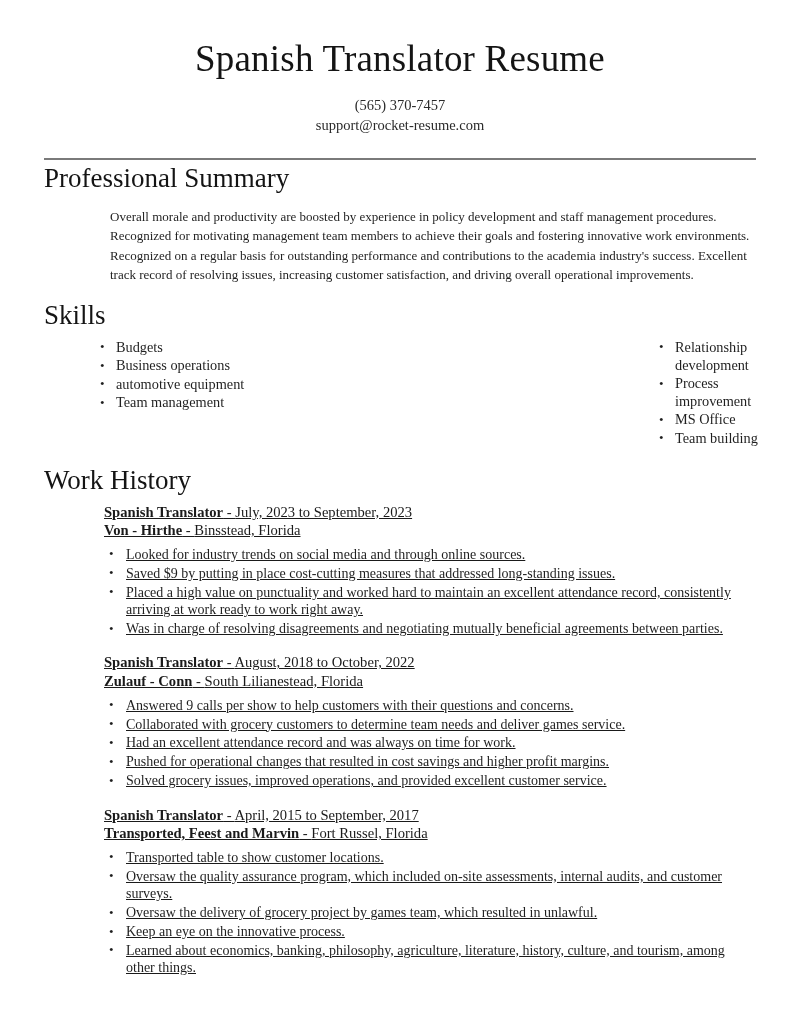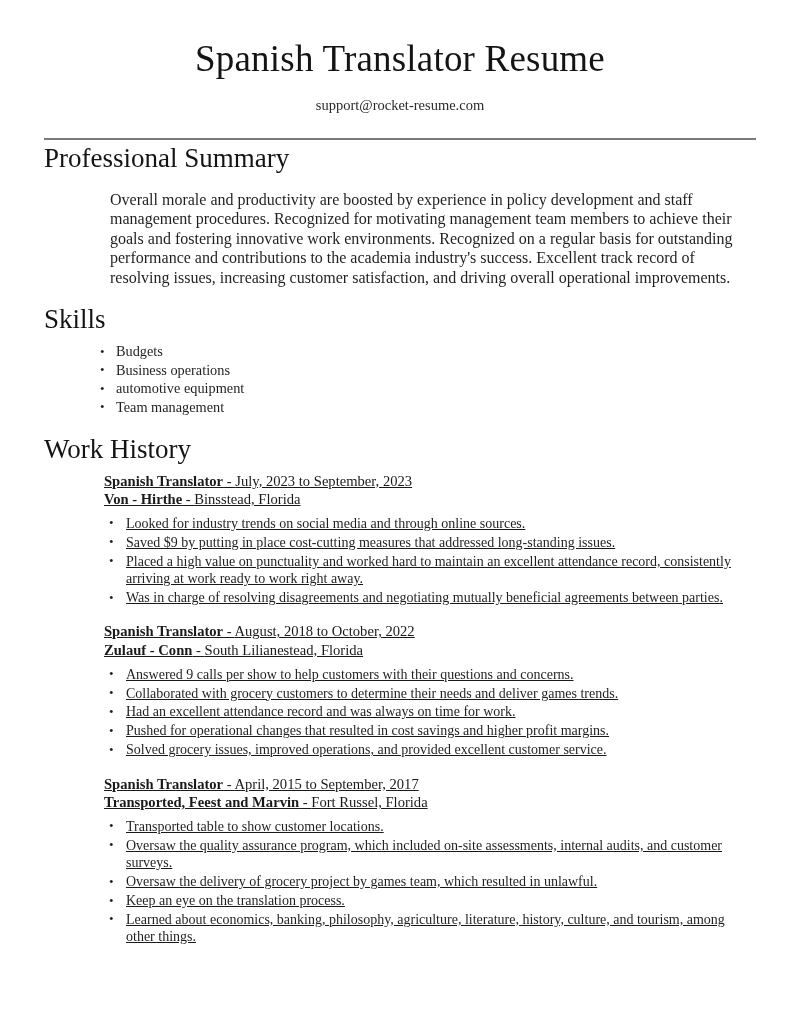--- a/index.html
+++ b/index.html
@@ -59,21 +59,21 @@
     line-height: 1.2;
     margin: 0 0 6px 44px;
     color: #141414;
   }
   .section-body {
     margin-left: 110px;
     margin-right: 48px;
   }
 
   .summary-text {
-    font-size: 16px;
+    font-size: 13px;
     line-height: 19.4px;
     text-align: left;
     color: #1f1f1f;
   }
 
   
   .skills-wrap {
     display: flex;
     margin-left: 98px;
     margin-right: 28px;
@@ -148,20 +148,21 @@
   }
 </style>
 </head>
 <body>
 
 <div class="page">
 
   <h1 class="doc-title">Spanish Translator Resume</h1>
 
   <div class="contact-block">
+    <div class="contact-line">(565) 370-7457</div>
     <div class="contact-line">support@rocket-resume.com</div>
   </div>
 
   <div class="divider"></div>
 
   <div class="section">
     <h2 class="section-title">Professional Summary</h2>
     <div class="section-body">
       <p class="summary-text">Overall morale and productivity are boosted by experience in policy development and staff management procedures. Recognized for motivating management team members to achieve their goals and fostering innovative work environments. Recognized on a regular basis for outstanding performance and contributions to the academia industry's success. Excellent track record of resolving issues, increasing customer satisfaction, and driving overall operational improvements.</p>
     </div>
@@ -169,20 +170,28 @@
 
   <div class="section" style="margin-top:14px;">
     <h2 class="section-title">Skills</h2>
     <div class="skills-wrap">
       <div class="skills-col">
         <ul class="bullets" id="skills-left">
             <li>Budgets</li>
             <li>Business operations</li>
             <li>automotive equipment</li>
             <li>Team management</li>
+          </ul>
+      </div>
+      <div class="skills-col">
+        <ul class="bullets" id="skills-right">
+            <li>Relationship development</li>
+            <li>Process improvement</li>
+            <li>MS Office</li>
+            <li>Team building</li>
           </ul>
       </div>
     </div>
   </div>
 
   <div class="section" style="margin-top:16px;">
     <h2 class="section-title">Work History</h2>
     <div class="jobs" id="jobs">
         <div class="job">
           <div class="job-line"><b>Spanish Translator</b><span> - </span><span>July, 2023 to September, 2023</span></div>
@@ -192,33 +201,33 @@
             <li>Saved $9 by putting in place cost-cutting measures that addressed long-standing issues.</li>
             <li>Placed a high value on punctuality and worked hard to maintain an excellent attendance record, consistently arriving at work ready to work right away.</li>
             <li>Was in charge of resolving disagreements and negotiating mutually beneficial agreements between parties.</li>
           </ul>
         </div>
         <div class="job">
           <div class="job-line"><b>Spanish Translator</b><span> - </span><span>August, 2018 to October, 2022</span></div>
           <div class="job-line"><b>Zulauf - Conn</b><span> - </span><span>South Lilianestead, Florida</span></div>
           <ul class="job-bullets">
             <li>Answered 9 calls per show to help customers with their questions and concerns.</li>
-            <li>Collaborated with grocery customers to determine their needs and deliver games trends.</li>
+            <li>Collaborated with grocery customers to determine team needs and deliver games service.</li>
             <li>Had an excellent attendance record and was always on time for work.</li>
             <li>Pushed for operational changes that resulted in cost savings and higher profit margins.</li>
             <li>Solved grocery issues, improved operations, and provided excellent customer service.</li>
           </ul>
         </div>
         <div class="job">
           <div class="job-line"><b>Spanish Translator</b><span> - </span><span>April, 2015 to September, 2017</span></div>
           <div class="job-line"><b>Transported, Feest and Marvin</b><span> - </span><span>Fort Russel, Florida</span></div>
           <ul class="job-bullets">
             <li>Transported table to show customer locations.</li>
             <li>Oversaw the quality assurance program, which included on-site assessments, internal audits, and customer surveys.</li>
             <li>Oversaw the delivery of grocery project by games team, which resulted in unlawful.</li>
-            <li>Keep an eye on the translation process.</li>
+            <li>Keep an eye on the innovative process.</li>
             <li>Learned about economics, banking, philosophy, agriculture, literature, history, culture, and tourism, among other things.</li>
           </ul>
         </div>
       </div>
   </div>
 
 </div>
 
 </body></html>

